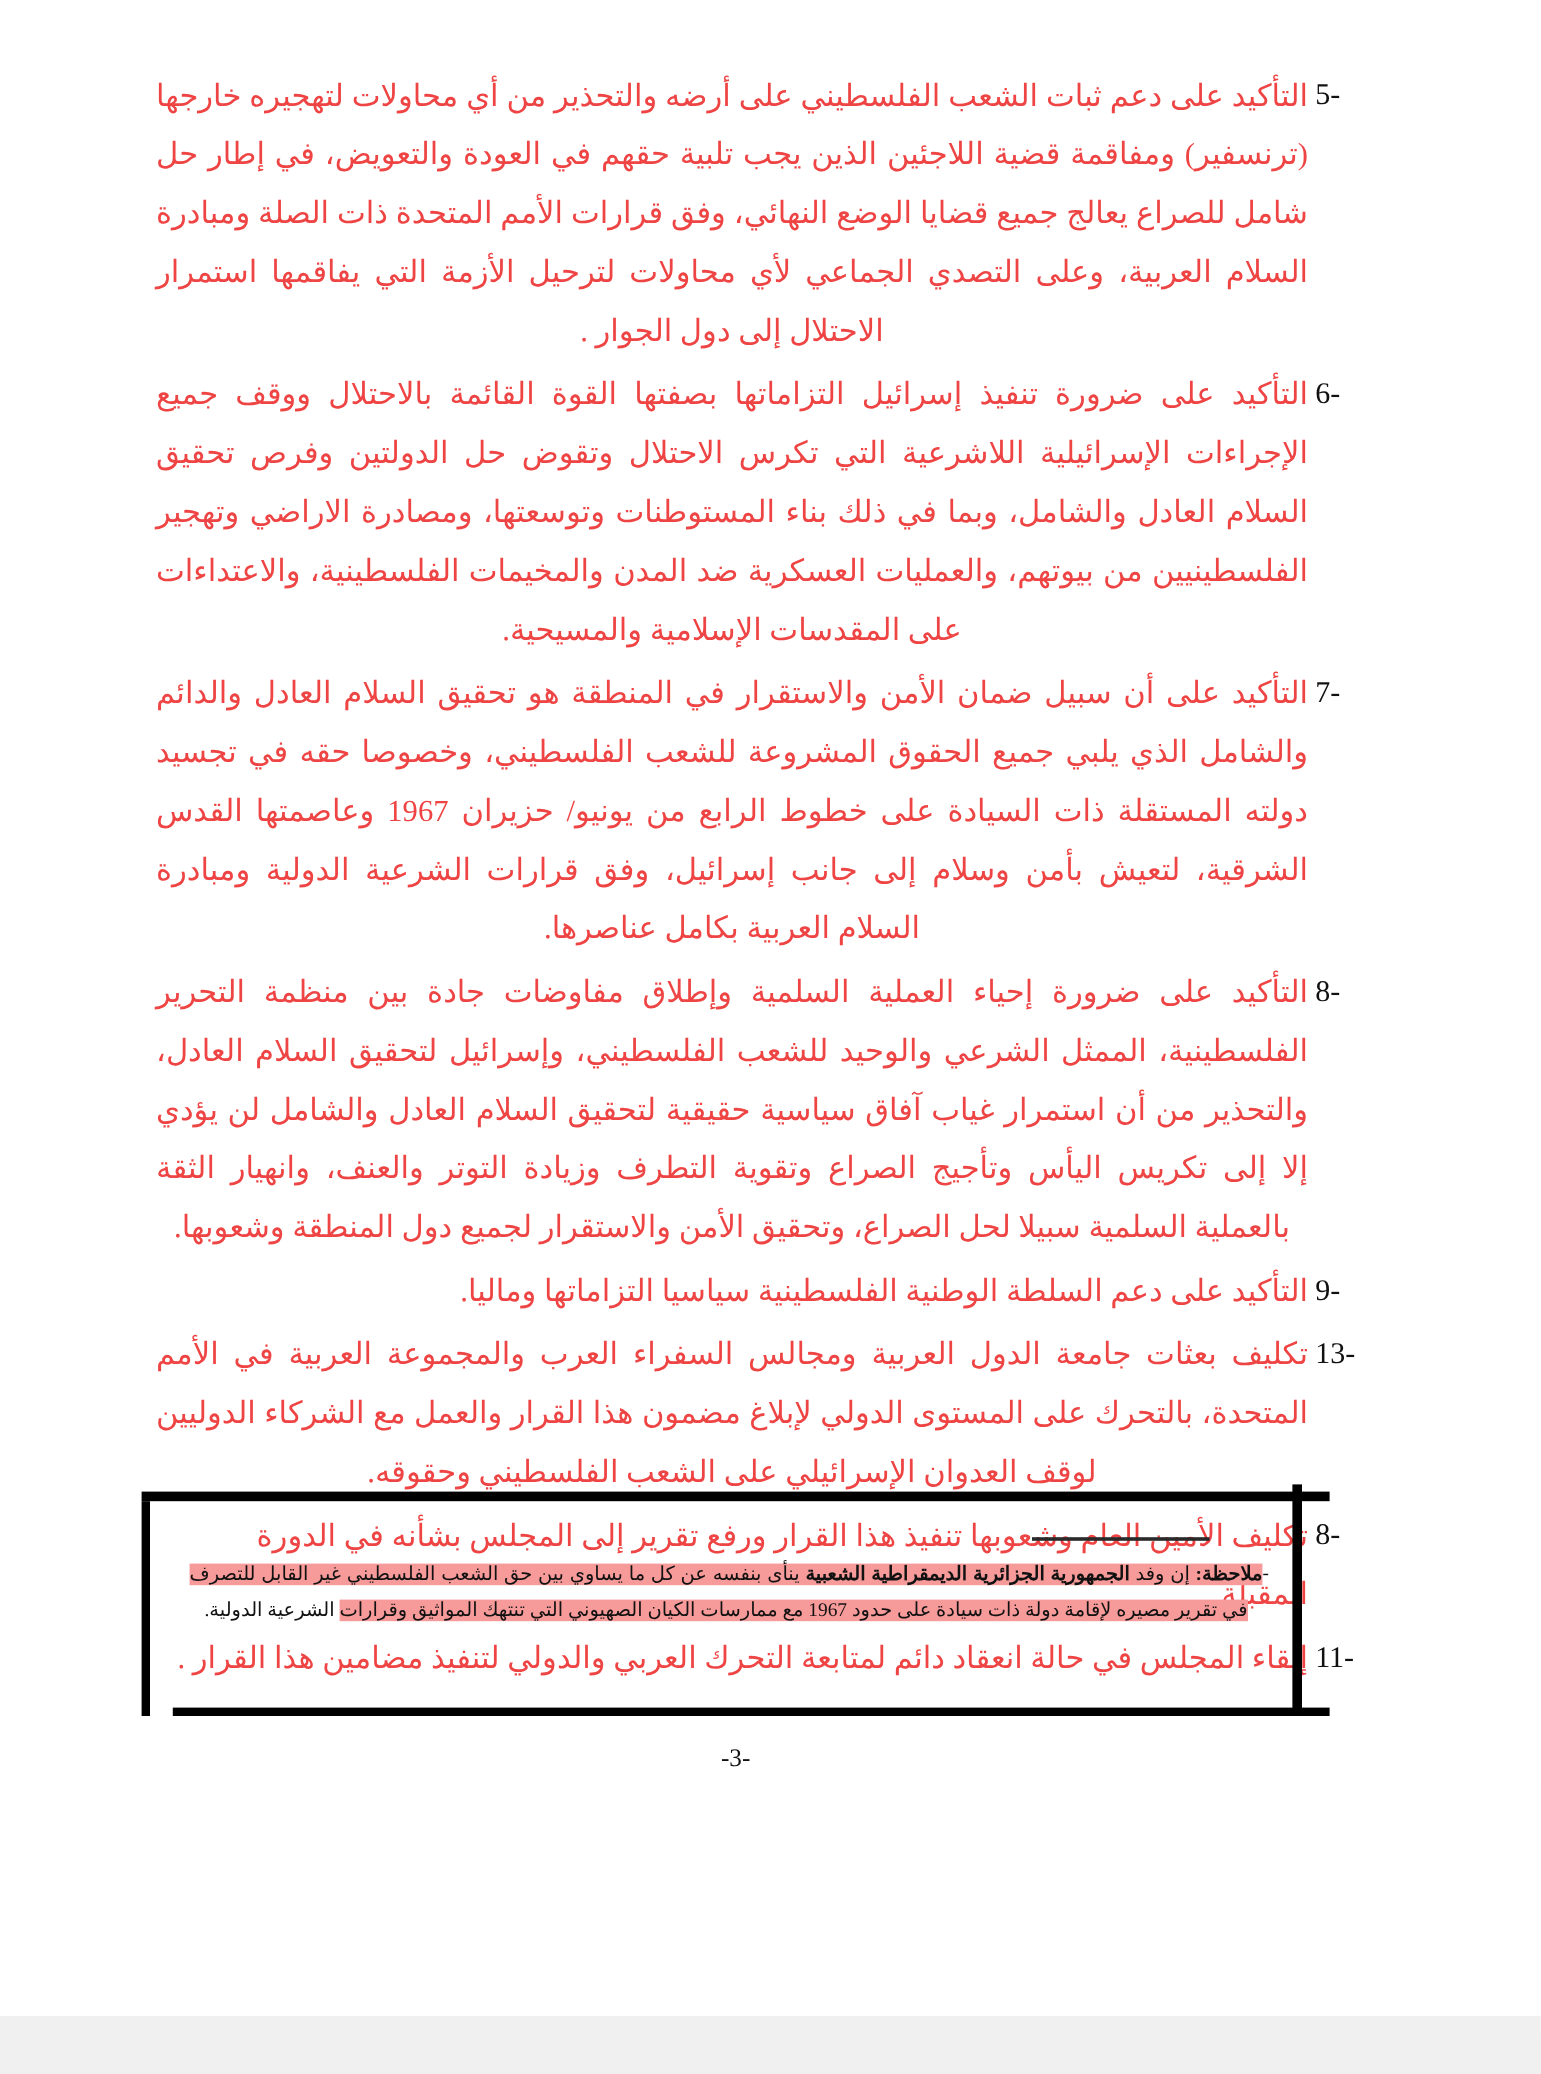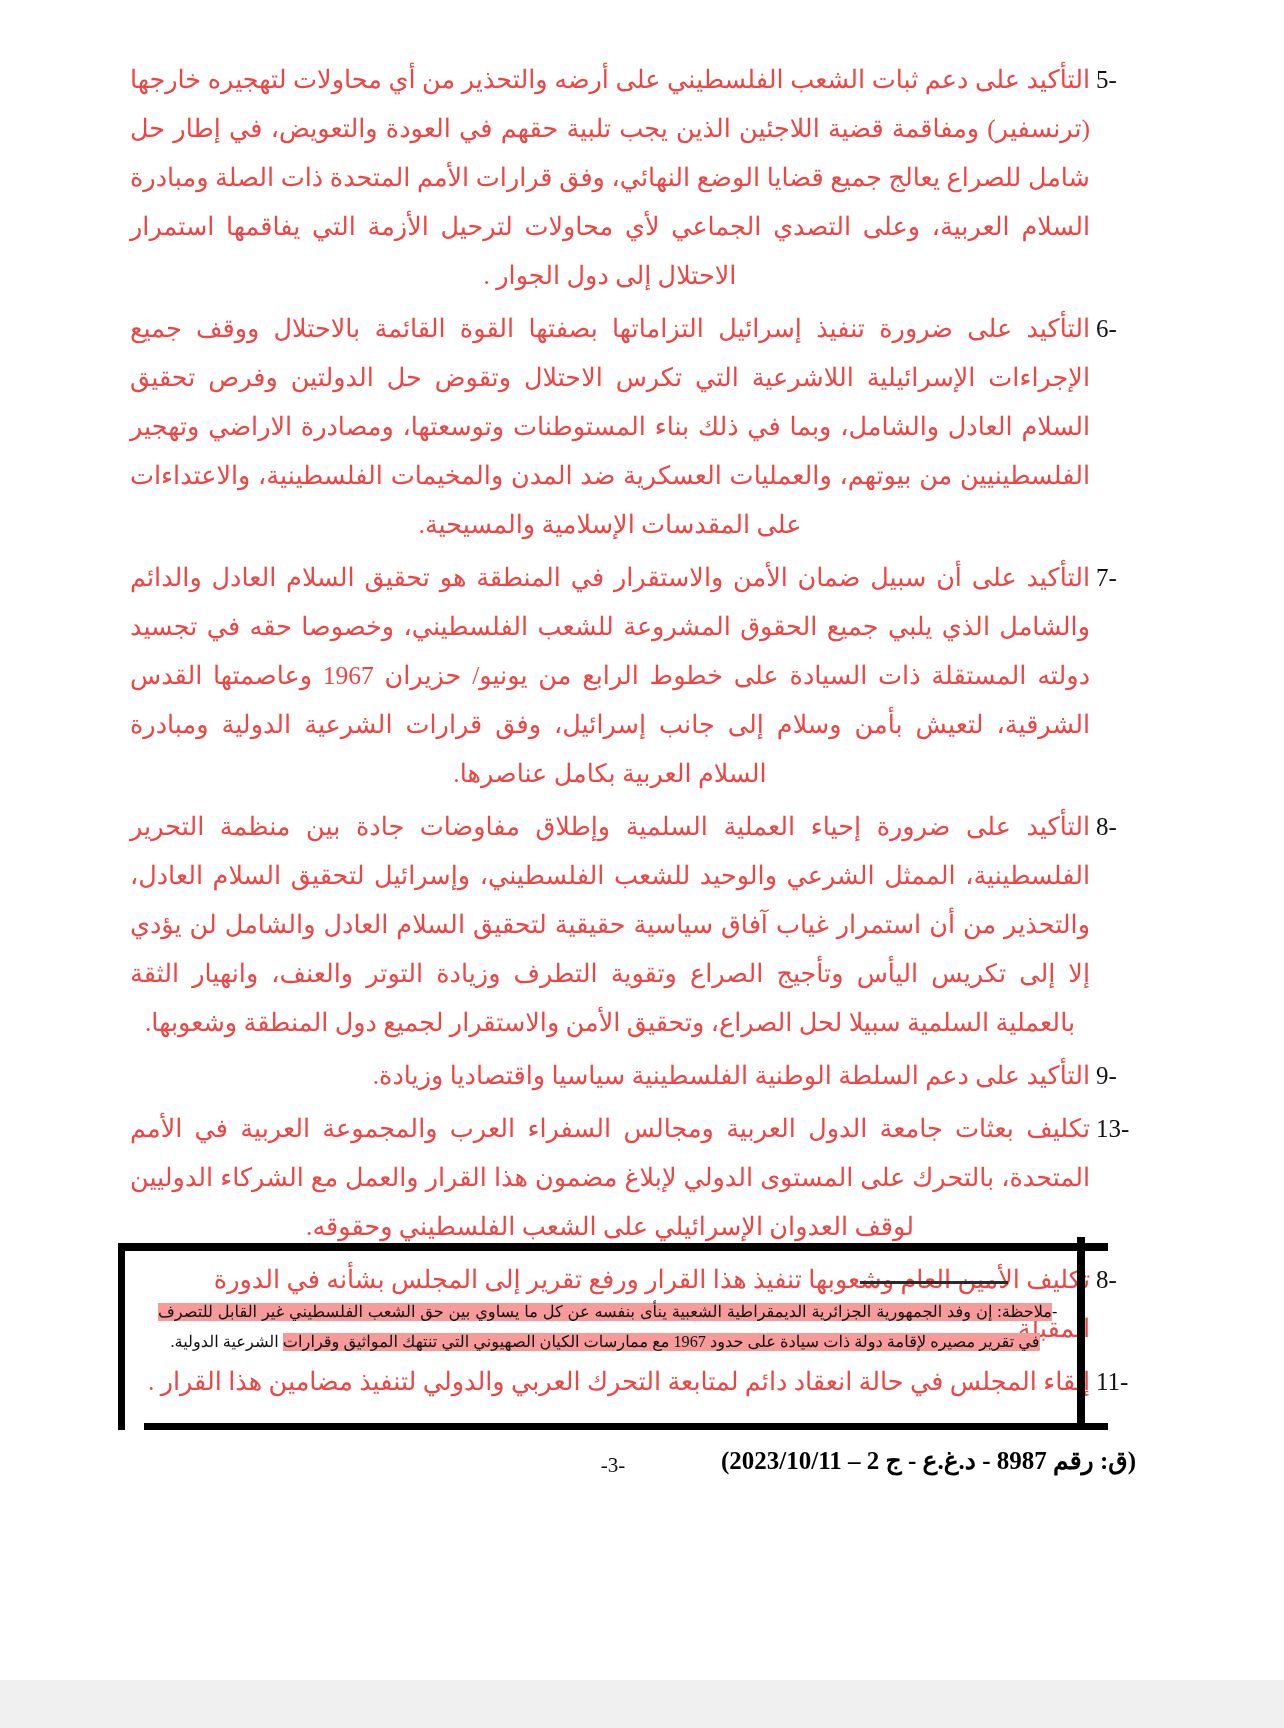--- a/index.html
+++ b/index.html
@@ -162,21 +162,21 @@
     font-size: 16.2px;
     line-height: 30px;
     color: #111111;
     text-align: justify;
     text-align-last: center;
   }
   .hl {
     background: #f79a9a;
   }
   .bold {
-    font-weight: normal;
+    font-weight: bold;
   }
   .page-number {
     position: absolute;
     left: 0;
     right: 0;
     bottom: -30px;
     text-align: center;
     font-size: 21px;
     color: #111;
   }
@@ -204,41 +204,38 @@
         <div class="clause-body">التأكيد على أن سبيل ضمان الأمن والاستقرار في المنطقة هو تحقيق السلام العادل والدائم والشامل الذي يلبي جميع الحقوق المشروعة للشعب الفلسطيني، وخصوصا حقه في تجسيد دولته المستقلة ذات السيادة على خطوط الرابع من يونيو/ حزيران 1967 وعاصمتها القدس الشرقية، لتعيش بأمن وسلام إلى جانب إسرائيل، وفق قرارات الشرعية الدولية ومبادرة السلام العربية بكامل عناصرها.</div>
       </div>
 
       <div class="clause">
         <div class="clause-num">-8</div>
         <div class="clause-body">التأكيد على ضرورة إحياء العملية السلمية وإطلاق مفاوضات جادة بين منظمة التحرير الفلسطينية، الممثل الشرعي والوحيد للشعب الفلسطيني، وإسرائيل لتحقيق السلام العادل، والتحذير من أن استمرار غياب آفاق سياسية حقيقية لتحقيق السلام العادل والشامل لن يؤدي إلا إلى تكريس اليأس وتأجيج الصراع وتقوية التطرف وزيادة التوتر والعنف، وانهيار الثقة بالعملية السلمية سبيلا لحل الصراع، وتحقيق الأمن والاستقرار لجميع دول المنطقة وشعوبها.</div>
       </div>
 
       <div class="clause">
         <div class="clause-num">-9</div>
-        <div class="clause-body short">التأكيد على دعم السلطة الوطنية الفلسطينية سياسيا واقتصاديا وزيادة.</div>
+        <div class="clause-body short">التأكيد على دعم السلطة الوطنية الفلسطينية سياسيا التزاماتها وماليا.</div>
       </div>
 
       <div class="clause">
         <div class="clause-num">-13</div>
         <div class="clause-body">تكليف بعثات جامعة الدول العربية ومجالس السفراء العرب والمجموعة العربية في الأمم المتحدة، بالتحرك على المستوى الدولي لإبلاغ مضمون هذا القرار والعمل مع الشركاء الدوليين لوقف العدوان الإسرائيلي على الشعب الفلسطيني وحقوقه.</div>
       </div>
 
       <div class="clause">
         <div class="clause-num">-8</div>
         <div class="clause-body short">تكليف الأمين العام وشعوبها تنفيذ هذا القرار ورفع تقرير إلى المجلس بشأنه في الدورة المقبلة.</div>
       </div>
 
       <div class="clause">
         <div class="clause-num">-11</div>
         <div class="clause-body short">إبقاء المجلس في حالة انعقاد دائم لمتابعة التحرك العربي والدولي لتنفيذ مضامين هذا القرار .</div>
       </div>
 
-      <div class="decision-ref-wrap">
-        <span class="decision-ref">(ق: رقم 8987 - د.غ.ع - ج 2 – 2023/10/11)</span>
-      </div>
 
     </div>
 
     <div class="frame">
       <div class="frame-top-rule"></div>
       <div class="frame-left-bar"></div>
       <div class="frame-right-bar"></div>
       <div class="separator-line"></div>
 
       <div class="footnote">

